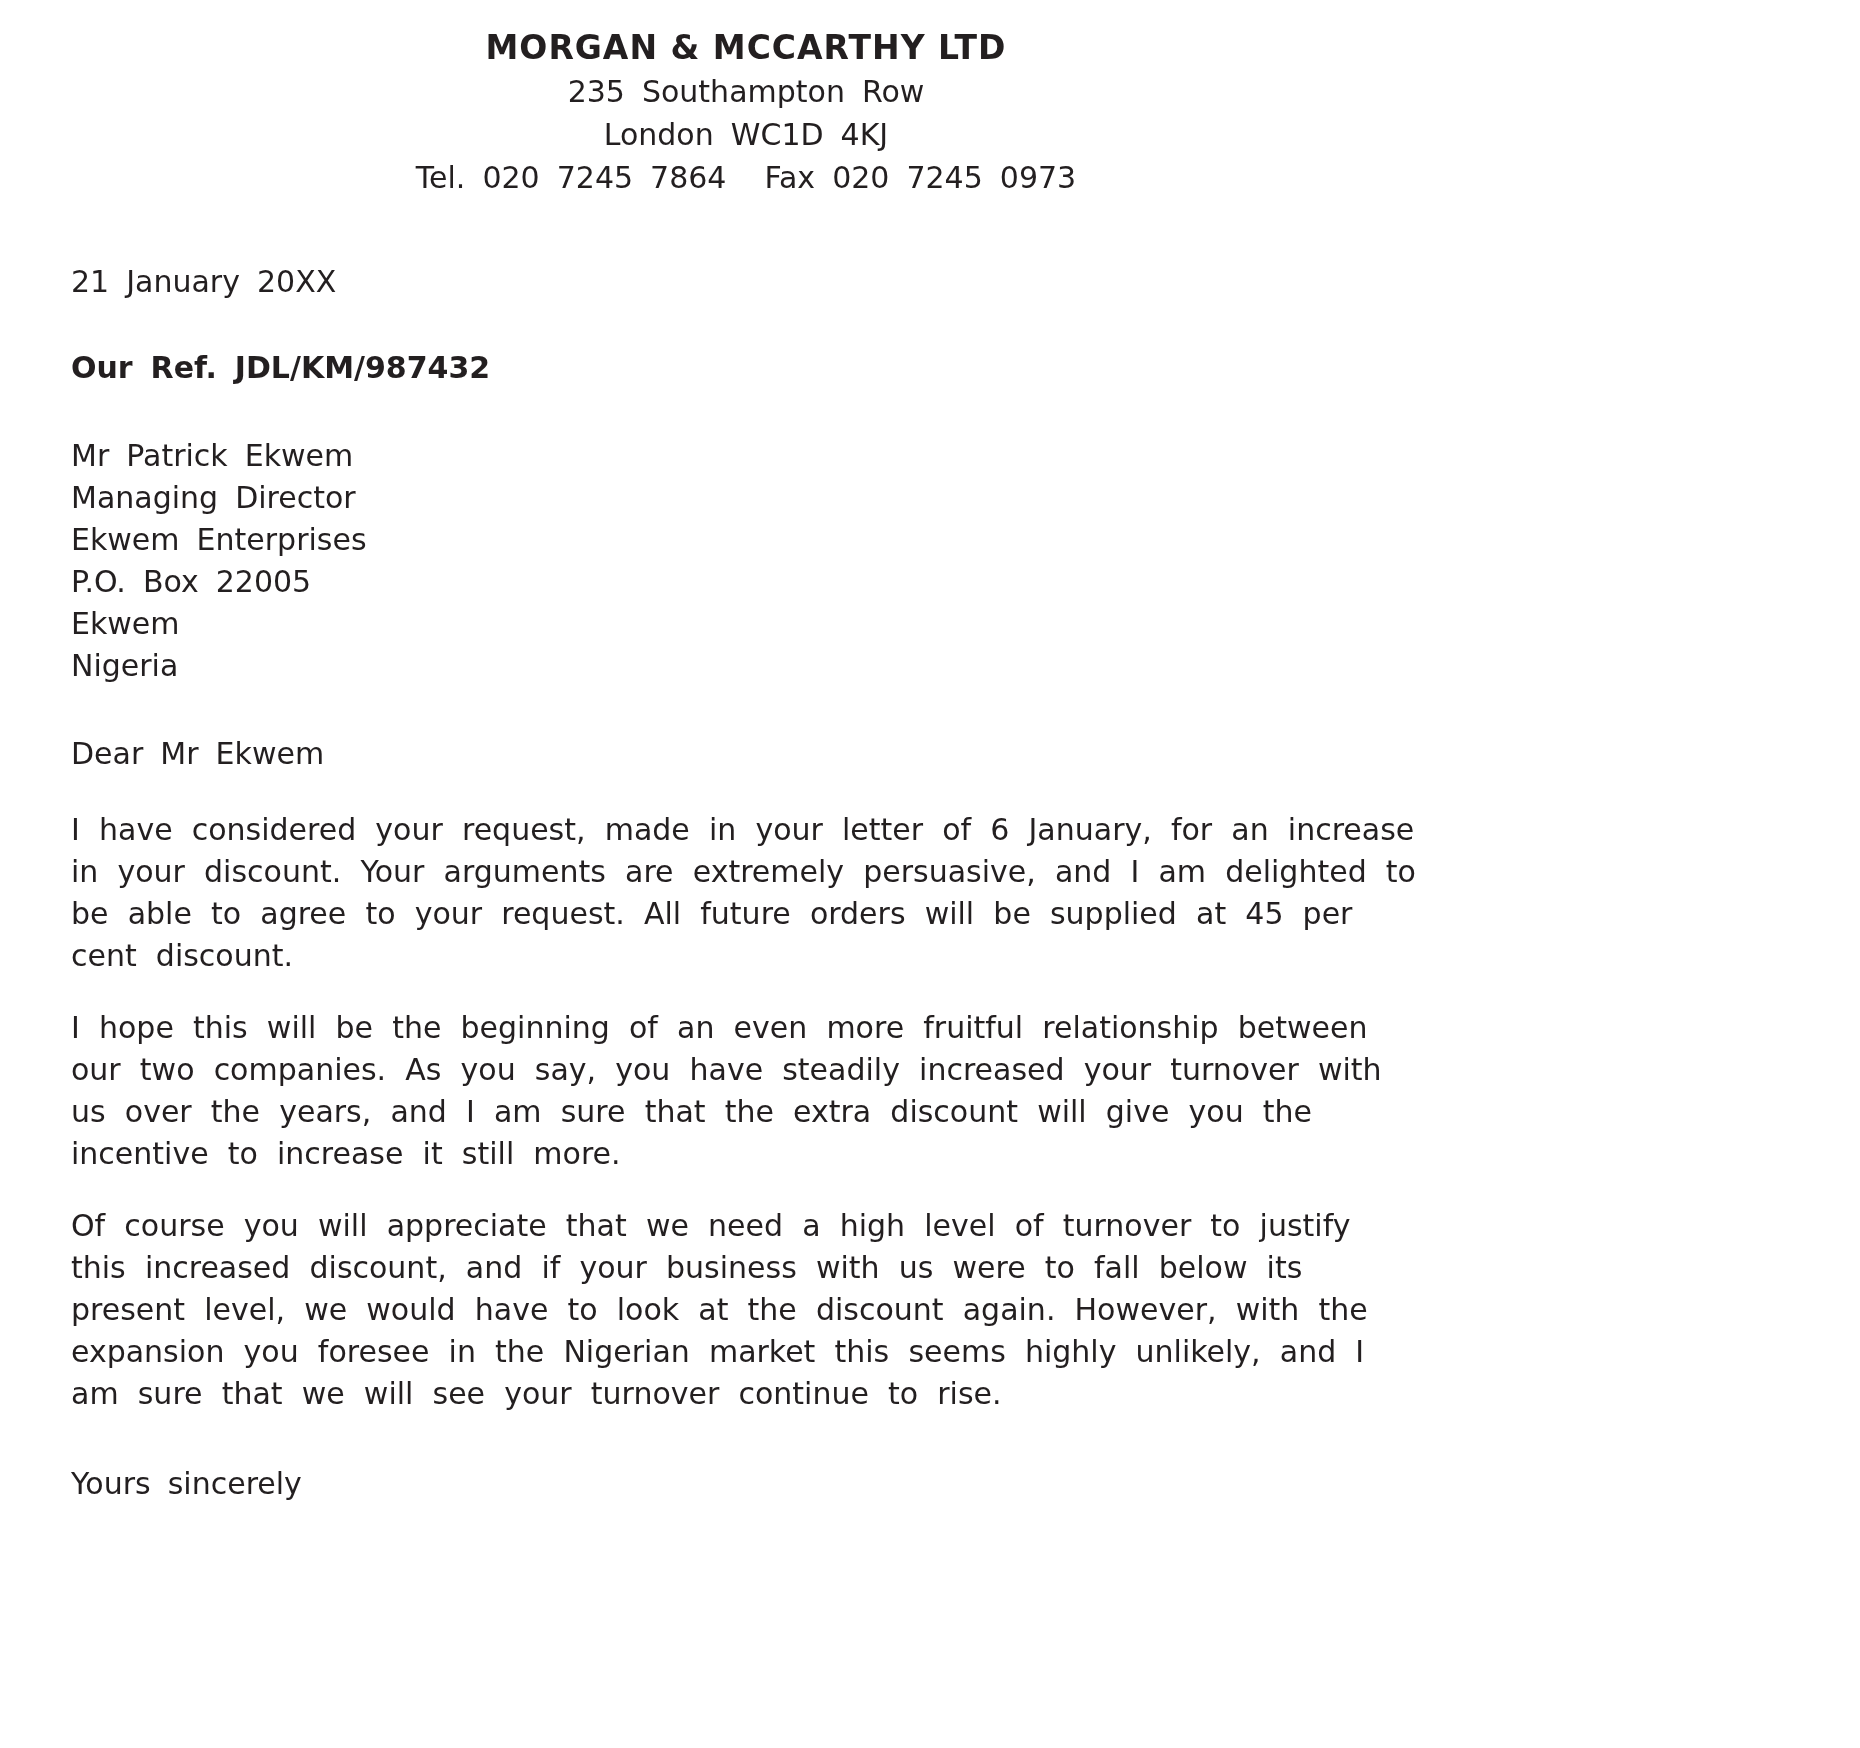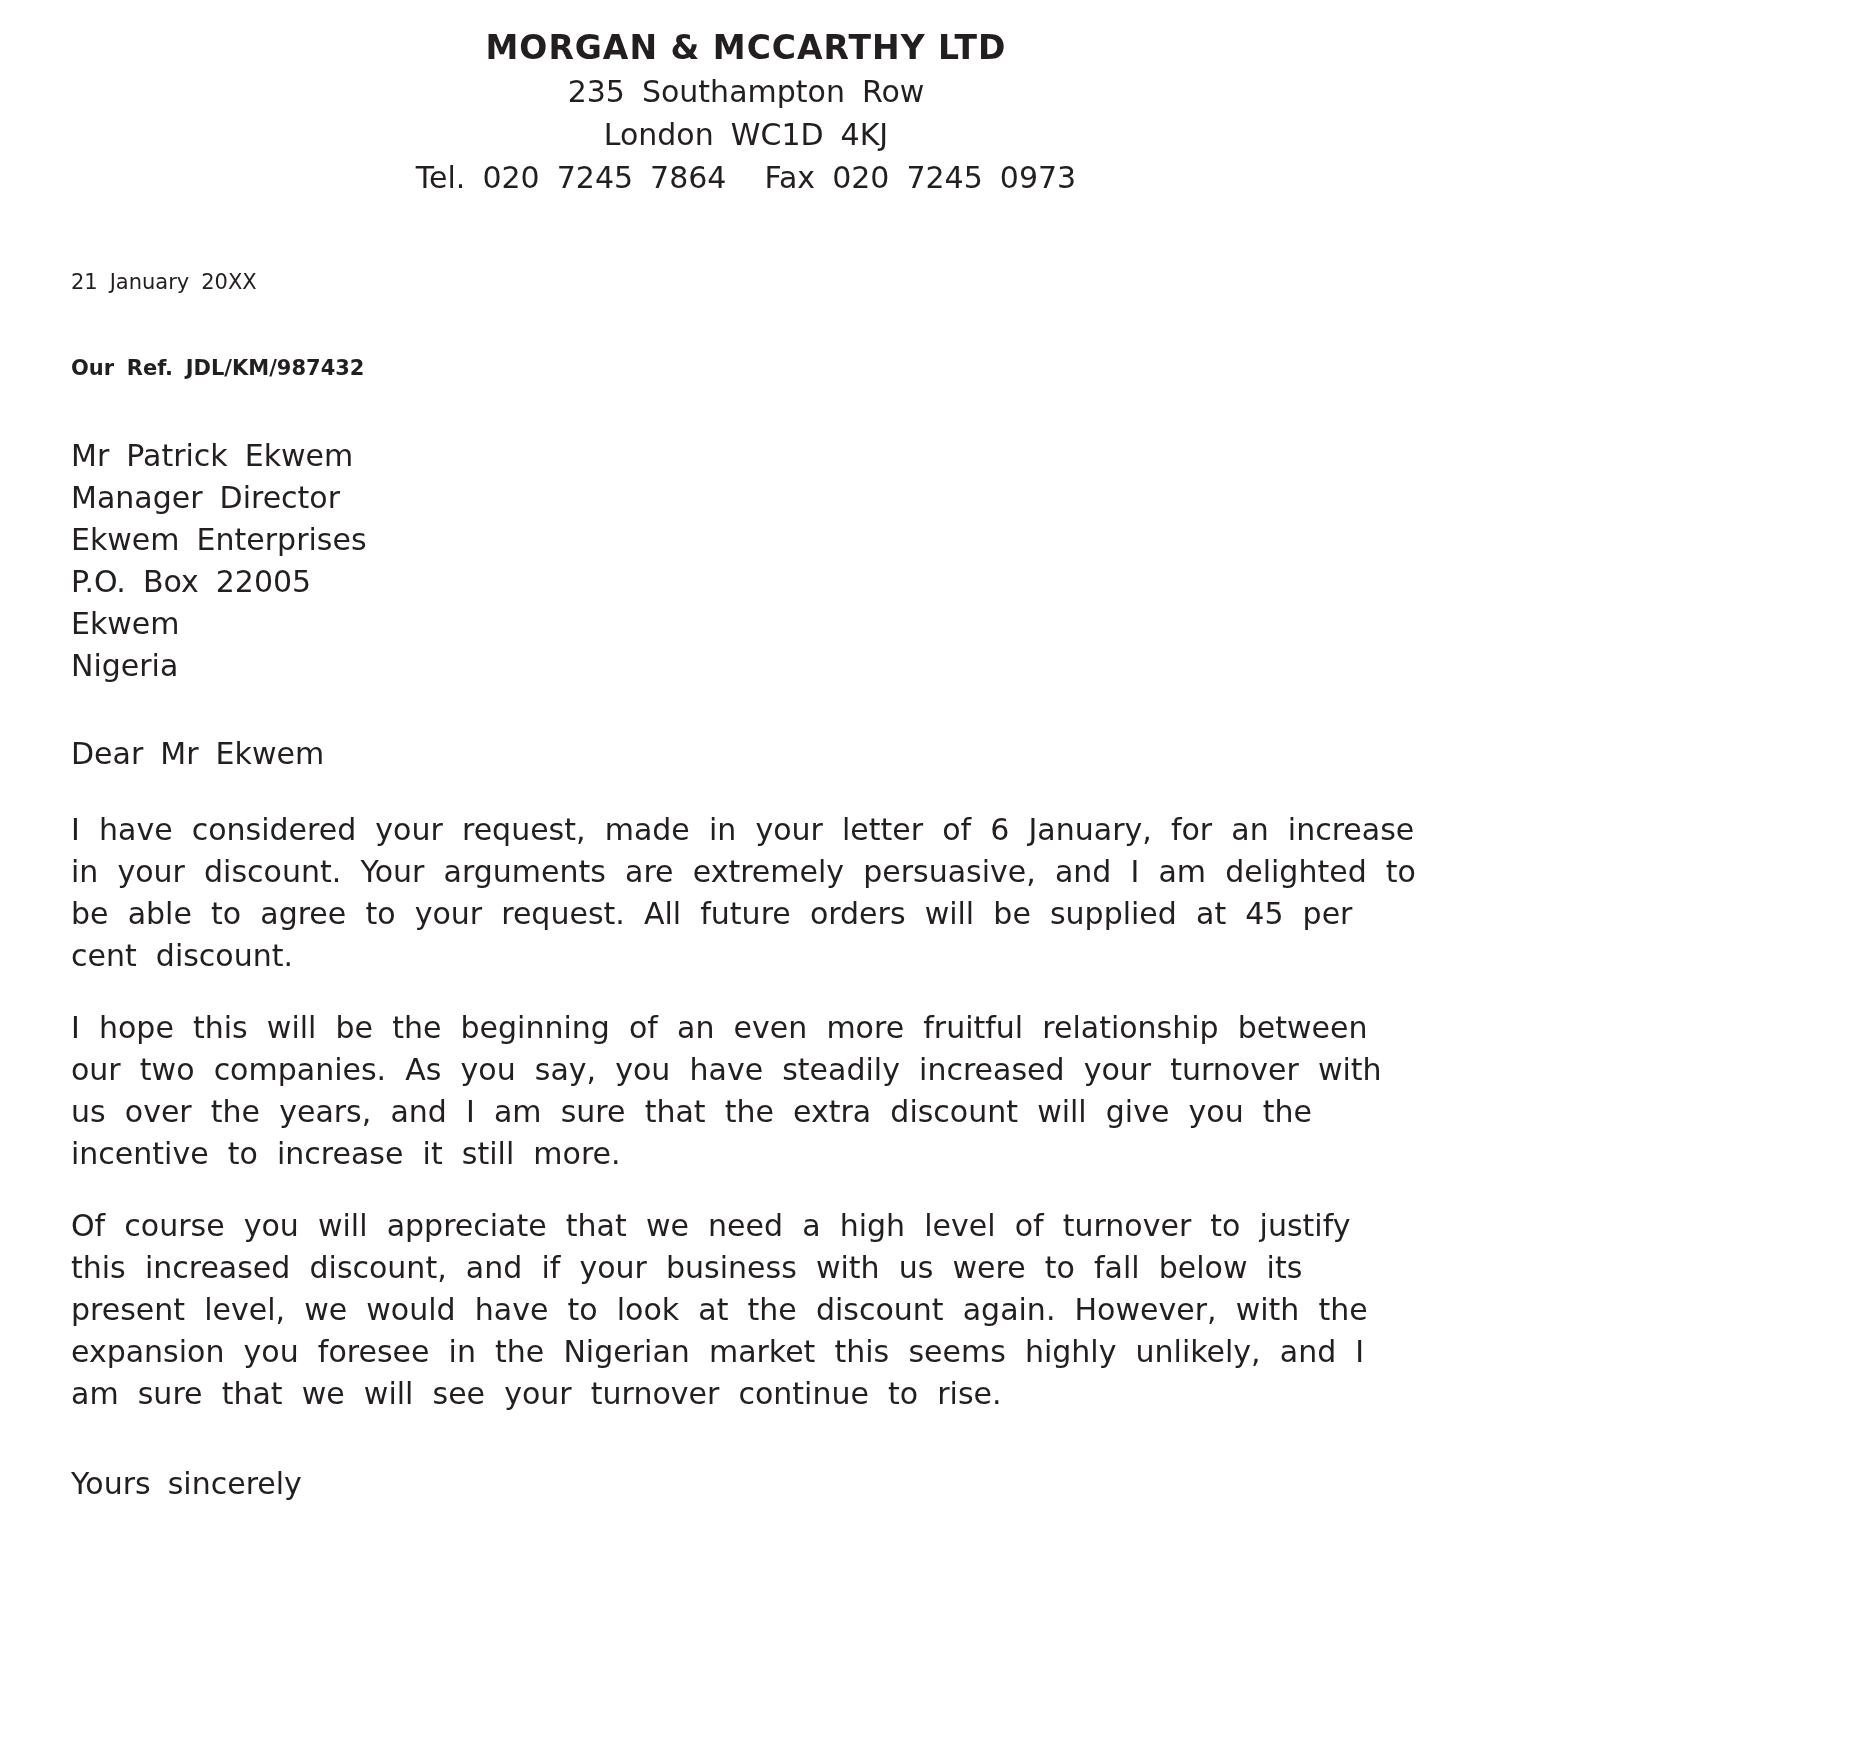--- a/index.html
+++ b/index.html
@@ -42,21 +42,21 @@
   .letterhead .telfax {
     font-size: 30px;
     line-height: 43px;
     word-spacing: 0.25em;
   }
   .letterhead .telfax .fax {
     margin-left: 38px;
   }
   
   .date-line, .ref-line {
-    font-size: 21px;
+    font-size: 30px;
     line-height: 42px;
     word-spacing: 0.25em;
   }
   .date-line   { margin-bottom: 44px; }
   .ref-line    { margin-bottom: 46px; font-weight: bold; }
   .recipient {
     font-size: 30px;
     margin-bottom: 46px;
     margin-top: 14px;
   }
@@ -106,21 +106,21 @@
         <span class="tel">Tel. 020 7245 7864</span><span class="fax">Fax 020 7245 0973</span>
       </div>
     </div>
 
     <div class="date-line">21 January 20XX</div>
 
     <div class="ref-line">Our Ref. JDL/KM/987432</div>
 
     <div class="recipient">
       <div class="addr-row">Mr Patrick Ekwem</div>
-      <div class="addr-row">Manager Director</div>
+      <div class="addr-row">Managing Director</div>
       <div class="addr-row">Ekwem Enterprises</div>
       <div class="addr-row">P.O. Box 22005</div>
       <div class="addr-row">Ekwem</div>
       <div class="addr-row">Nigeria</div>
     </div>
 
     <div class="salutation">Dear Mr Ekwem</div>
 
     <p class="body-paragraph">I have considered your request, made in your letter of 6 January, for an increase in your discount. Your arguments are extremely persuasive, and I am delighted to be able to agree to your request. All future orders will be supplied at 45 per cent discount.</p>
     <p class="body-paragraph">I hope this will be the beginning of an even more fruitful relationship between our two companies. As you say, you have steadily increased your turnover with us over the years, and I am sure that the extra discount will give you the incentive to increase it still more.</p>

